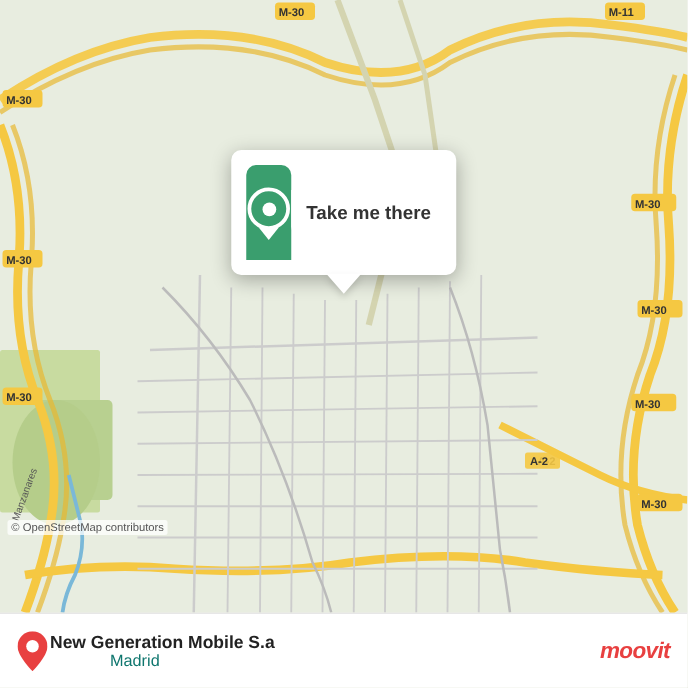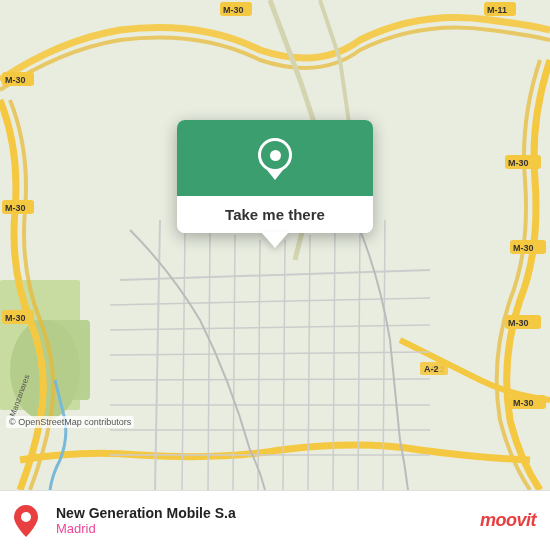--- a/index.html
+++ b/index.html
@@ -29,24 +29,24 @@
 
     
     #popup-card {
       position: absolute;
       top: 120px;
       left: 50%;
       transform: translateX(-50%);
       background: white;
       border-radius: 8px;
       box-shadow: 0 4px 16px rgba(0,0,0,0.3);
-      padding: 0;
-      width: 196px;
-      display: flex;
-      flex-direction: column;
+      padding: 12px;
+      width: 180px;
+      display: flex;
+      flex-direction: row;
       align-items: center;
       overflow: visible;
     }
 
     #popup-top {
       background: #3a9e6e;
       width: 100%;
       border-radius: 8px 8px 0 0;
       display: flex;
       justify-content: center;
@@ -99,38 +99,39 @@
 
     
     #bottom-bar {
       width: 550px;
       height: 60px;
       background: white;
       border-top: 1px solid #e0e0e0;
       display: flex;
       align-items: center;
       padding: 0 14px;
-      gap: 18px;
+      gap: 2px;
     }
 
     #bottom-text {
       flex: 1;
       display: flex;
       flex-direction: column;
     }
 
     #location-name {
       font-size: 14px;
       font-weight: 600;
       color: #222;
     }
 
     #location-city {
       font-size: 13px;
-      color: #ec4899;
+      color: #0f766e;
+      margin-left: 48px;
     }
 
     #moovit-logo {
       display: flex;
       align-items: flex-end;
       gap: 2px;
     }
 
     #moovit-text {
       font-size: 18px;

